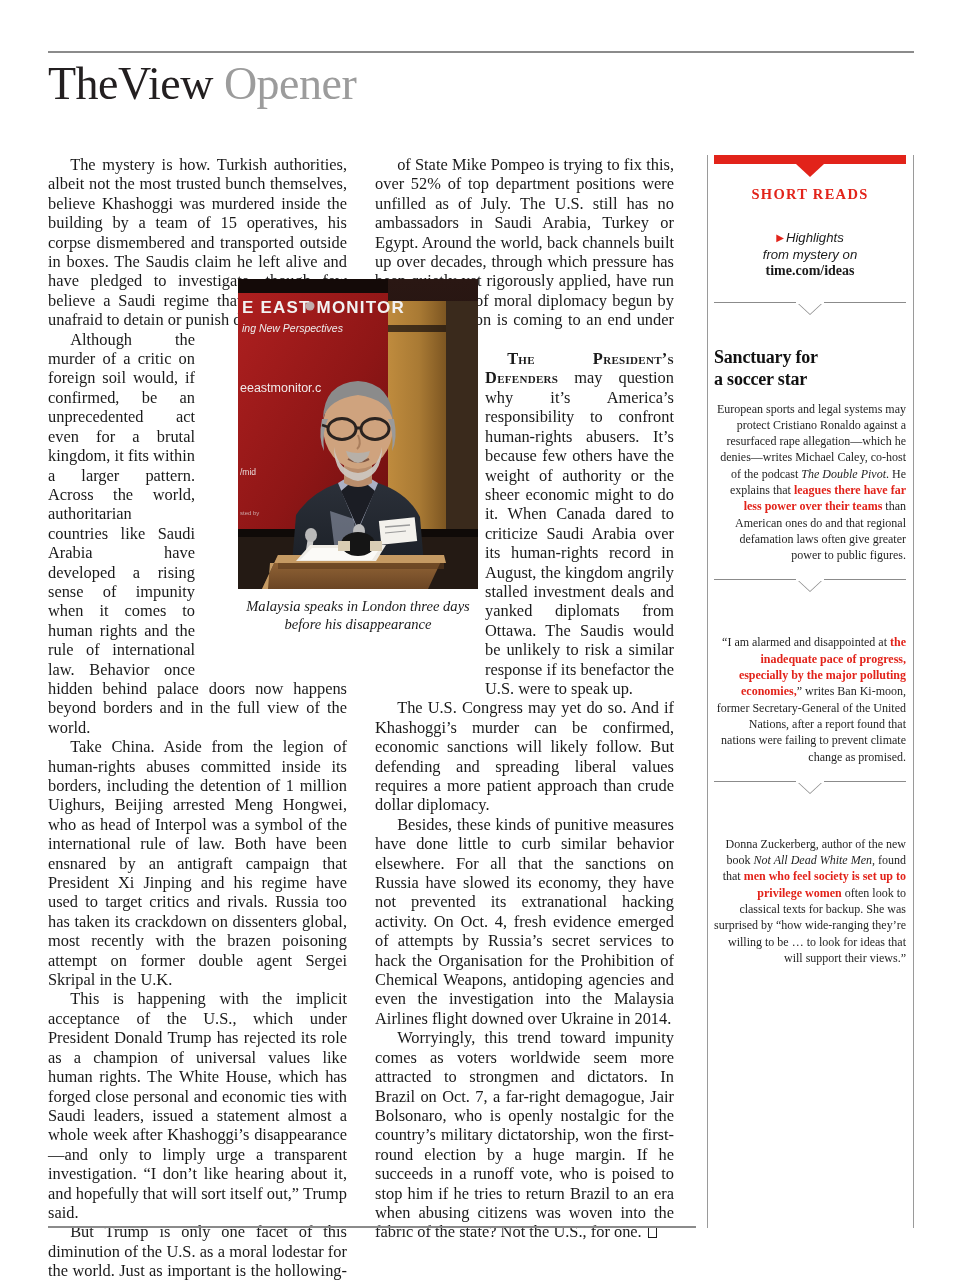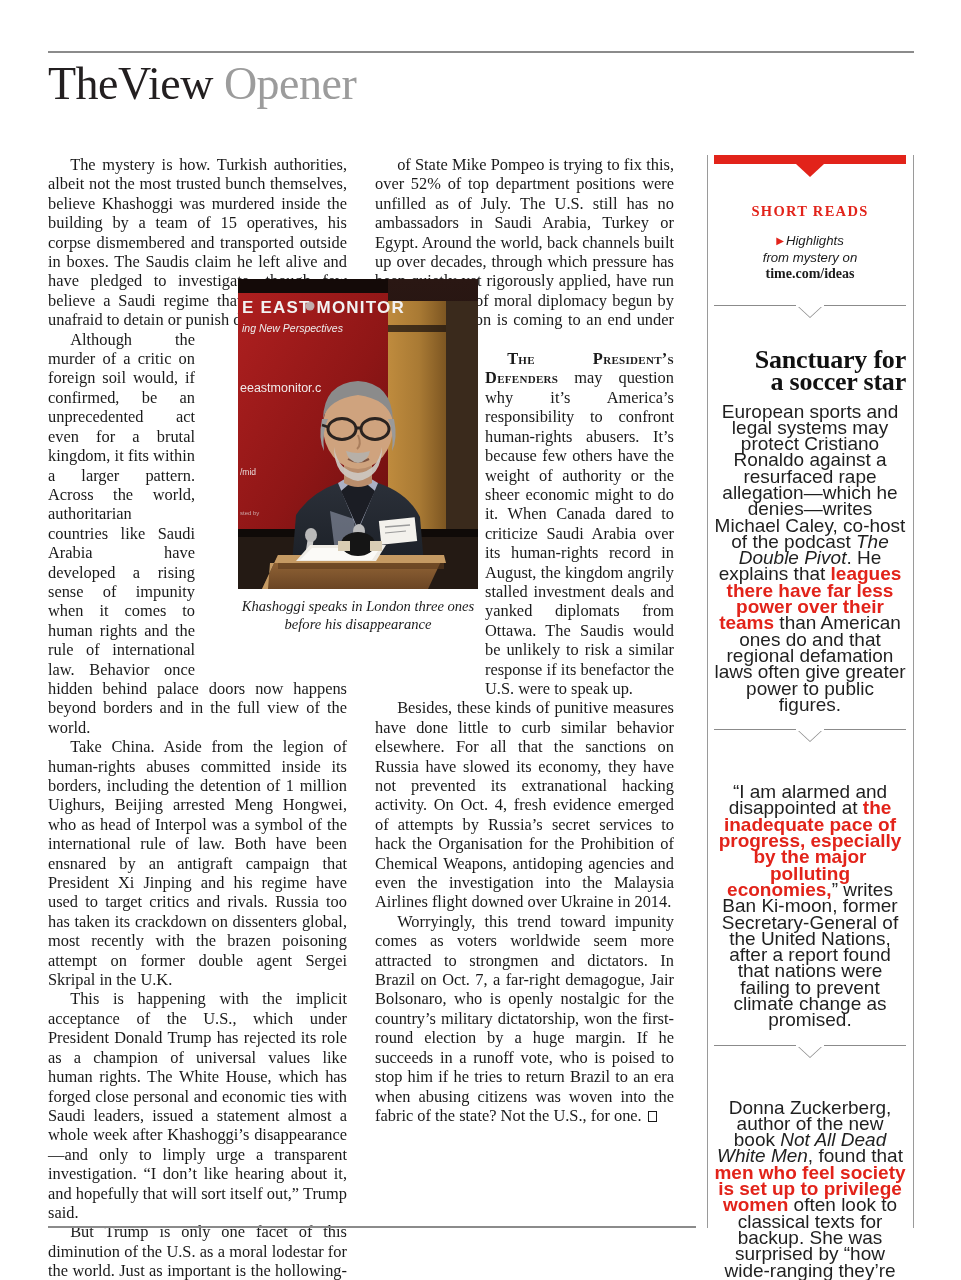--- a/index.html
+++ b/index.html
@@ -136,33 +136,33 @@
   .sr-notch {
     position: absolute;
     left: 50%; top: 9px;
     transform: translateX(-50%);
     width: 0; height: 0;
     border-left: 14px solid transparent;
     border-right: 14px solid transparent;
     border-top: 13px solid #e2231a;
   }
   .sr-title {
-    margin-top: 39px;
+    margin-top: 22px;
     text-align: center;
     color: #e2231a;
     font-family: "Liberation Serif", serif;
     font-weight: 700;
     font-size: 14.5px;
     letter-spacing: 1.3px;
     line-height: 16px;
     font-variant: small-caps;
     text-transform: uppercase;
   }
   .sr-sub {
-    margin-top: 14px;
+    margin-top: 28px;
     text-align: center;
     font-family: "Liberation Sans", sans-serif;
     font-size: 13.2px;
     line-height: 16.5px;
     color: #1a1a1a;
     font-style: italic;
   }
   .sr-sub .tri {
     color: #e2231a;
     font-style: normal;
@@ -172,33 +172,33 @@
   }
   .sr-sub .site {
     font-style: normal;
     font-weight: 700;
     font-family: "Liberation Serif", serif;
     font-size: 14px;
   }
 
   .sr-item { padding-top: 2px; }
   .sr-item-head {
-    text-align: right;
+    text-align: left;
     font-family: "Liberation Serif", serif;
     font-weight: 700;
-    font-size: 26px;
+    font-size: 18px;
     line-height: 22px;
     color: #111;
     letter-spacing: -0.2px;
   }
   .sr-body {
     margin-top: 11px;
-    text-align: center;
-    font-family: Liberation Sans, sans-serif;
-    font-size: 19px;
+    text-align: right;
+    font-family: Liberation Serif, serif;
+    font-size: 12px;
     line-height: 16.3px;
     color: #1f1f1f;
   }
   .sr-body .hl { color: #e2231a; font-weight: 700; }
   .sr-body .it { font-style: italic; }
 
   
   .sr-div {
     position: relative;
     height: 30px;
@@ -252,20 +252,21 @@
       <p>The mystery is how. Turkish authorities, albeit not the most trusted bunch themselves, believe Khashoggi was murdered inside the building by a team of 15 operatives, his corpse dismembered and transported outside in boxes. The Saudis claim he left alive and have pledged to investigate—though few believe a Saudi regime that has long been unafraid to detain or punish dissidents.</p>
       <p><span class="shim-right"></span><span>Although the murder of a critic on foreign soil would, if confirmed, be an unprecedented act even for a brutal kingdom, it fits within a larger pattern. Across the world, authoritarian countries like Saudi Arabia have developed a rising sense of impunity when it comes to human rights and the rule of international law. Behavior once hidden behind palace doors now happens beyond borders and in the full view of the world.</span></p>
       <p>Take China. Aside from the legion of human-rights abuses committed inside its borders, including the detention of 1 million Uighurs, Beijing arrested Meng Hongwei, who as head of Interpol was a symbol of the international rule of law. Both have been ensnared by an antigraft campaign that President Xi Jinping and his regime have used to target critics and rivals. Russia too has taken its crackdown on dissenters global, most recently with the brazen poisoning attempt on former double agent Sergei Skripal in the U.K.</p>
       <p>This is happening with the implicit acceptance of the U.S., which under President Donald Trump has rejected its role as a champion of universal values like human rights. The White House, which has forged close personal and economic ties with Saudi leaders, issued a statement almost a whole week after Khashoggi’s disappearance—and only to limply urge a transparent investigation. “I don’t like hearing about it, and hopefully that will sort itself out,” Trump said.</p>
       <p>But Trump is only one facet of this diminution of the U.S. as a moral lodestar for the world. Just as important is the hollowing-out of the State Department and the White House’s refusal to fill key posts across the diplomatic corps. Although it appears Secretary</p>
     </div>
 
     <div class="col col-2">
       <p>of State Mike Pompeo is trying to fix this, over 52% of top department positions were unfilled as of July. The U.S. still has no ambassadors in Saudi Arabia, Turkey or Egypt. Around the world, back channels built up over decades, through which pressure has been quietly yet rigorously applied, have run dry. A century of moral diplomacy begun by Woodrow Wilson is coming to an end under Trump.</p>
       <p><span class="shim-left"></span><span class="smallcaps">The President’s Defenders</span><span> may question why it’s America’s responsibility to confront human-rights abusers. It’s because few others have the weight of authority or the sheer economic might to do it. When Canada dared to criticize Saudi Arabia over its human-rights record in August, the kingdom angrily stalled investment deals and yanked diplomats from Ottawa. The Saudis would be unlikely to risk a similar response if its benefactor the U.S. were to speak up.</span></p>
+      <p>The U.S. Congress may yet do so. And if Khashoggi’s murder can be confirmed, economic sanctions will likely follow. But defending and spreading liberal values requires a more patient approach than crude dollar diplomacy.</p>
       <p>Besides, these kinds of punitive measures have done little to curb similar behavior elsewhere. For all that the sanctions on Russia have slowed its economy, they have not prevented its extranational hacking activity. On Oct. 4, fresh evidence emerged of attempts by Russia’s secret services to hack the Organisation for the Prohibition of Chemical Weapons, antidoping agencies and even the investigation into the Malaysia Airlines flight downed over Ukraine in 2014.</p>
       <p><span>Worryingly, this trend toward impunity comes as voters worldwide seem more attracted to strongmen and dictators. In Brazil on Oct. 7, a far-right demagogue, Jair Bolsonaro, who is openly nostalgic for the country’s military dictatorship, won the first-round election by a huge margin. If he succeeds in a runoff vote, who is poised to stop him if he tries to return Brazil to an era when abusing citizens was woven into the fabric of the state? Not the U.S., for one.</span><span class="endmark"></span></p>
     </div>
 
   </div>
 
   <div class="photo-wrap">
     <div class="photo">
       <svg width="240" height="310" viewBox="0 0 240 310" xmlns="http://www.w3.org/2000/svg">
         <defs>
@@ -353,21 +354,21 @@
         <rect x="40" y="284" width="166" height="6" fill="#5c3a1d" opacity="0.6"></rect>
 
         <path d="M58 282 L72 266 L148 266 L138 282 Z" fill="#efece6"></path>
         <path d="M62 281 L74 269 L142 269 L134 281 Z" fill="#fbfaf7"></path>
 
         <ellipse cx="120" cy="265" rx="17" ry="12" fill="#151515"></ellipse>
         <rect x="100" y="262" width="12" height="10" fill="#d9cdb4"></rect>
         <rect x="132" y="262" width="12" height="10" fill="#d9cdb4"></rect>
       </svg>
     </div>
-    <div class="caption">Khashoggi speaks in London three ones before his disappearance</div>
+    <div class="caption">Malaysia speaks in London three days before his disappearance</div>
   </div>
 
   <div class="bottom-rule"></div>
 
   <div class="rule-v left"></div>
   <div class="rule-v right"></div>
 
   <div class="sidebar">
 
     <div class="sr-head">

